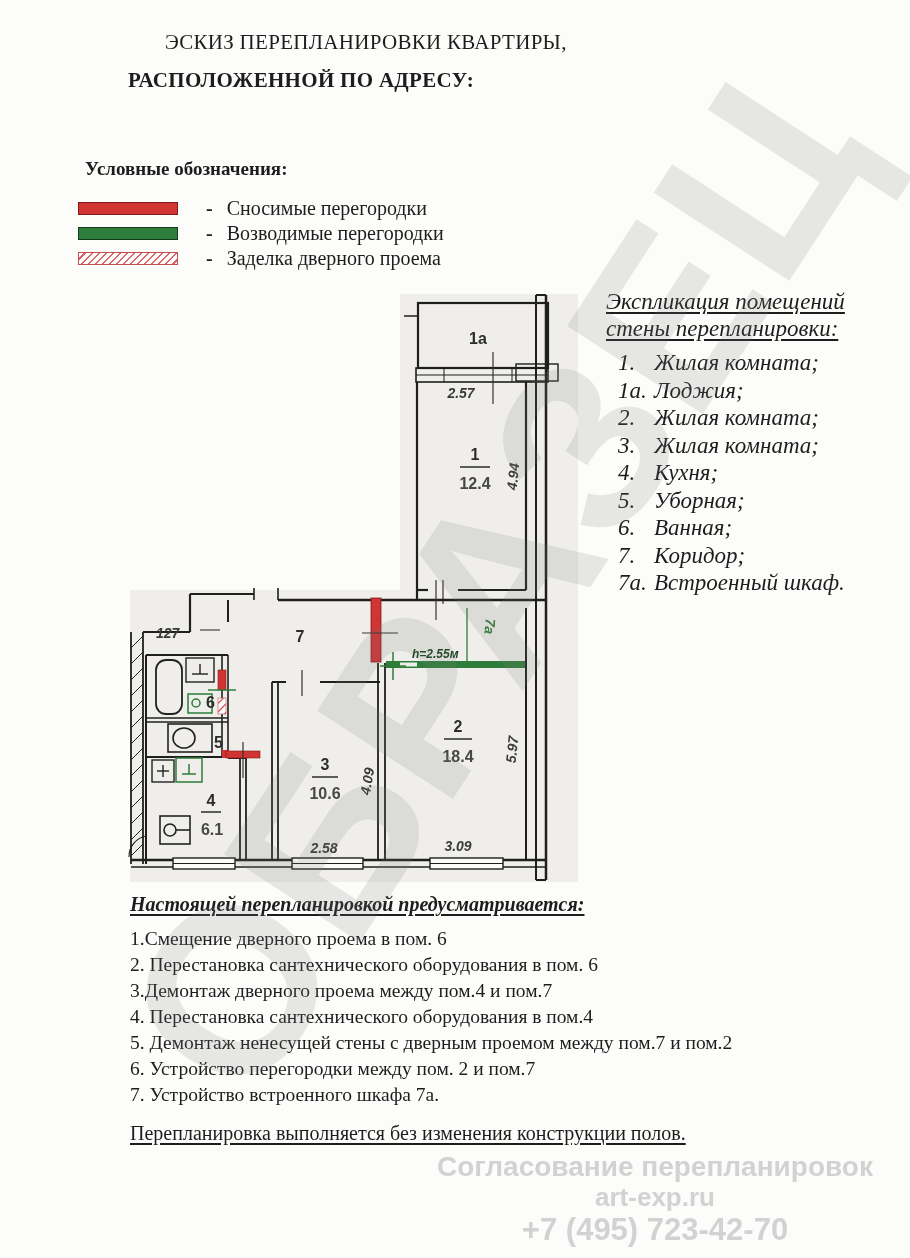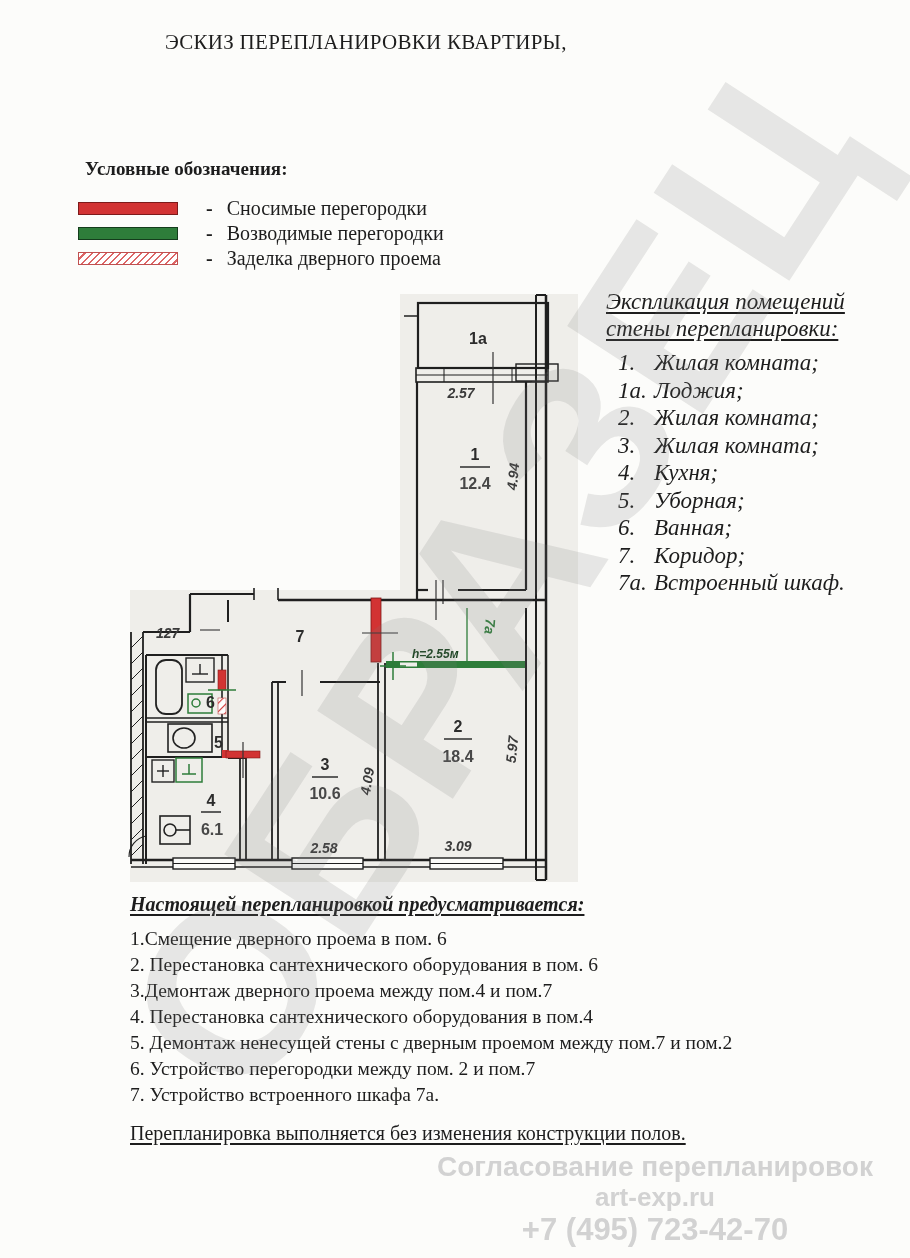--- a/index.html
+++ b/index.html
@@ -66,20 +66,21 @@
   .wm-c1 { font-size:28px; }
   .wm-c2 { font-size:26px; margin-top:3px; }
   .wm-c3 { font-size:31px; margin-top:2px; }
 </style>
 </head>
 <body>
 
 <div class="page">
 
   <div class="title1">ЭСКИЗ ПЕРЕПЛАНИРОВКИ КВАРТИРЫ,</div>
+  <div class="title2">РАСПОЛОЖЕННОЙ ПО АДРЕСУ:</div>
 
   <div class="legend-title">Условные обозначения:</div>
   <div class="legend">
     <div class="legend-row">
       <span class="sw sw-red"></span>
       <span class="legend-dash">-</span>
       <span class="legend-label">Сносимые перегородки</span>
     </div>
     <div class="legend-row">
       <span class="sw sw-green"></span>

